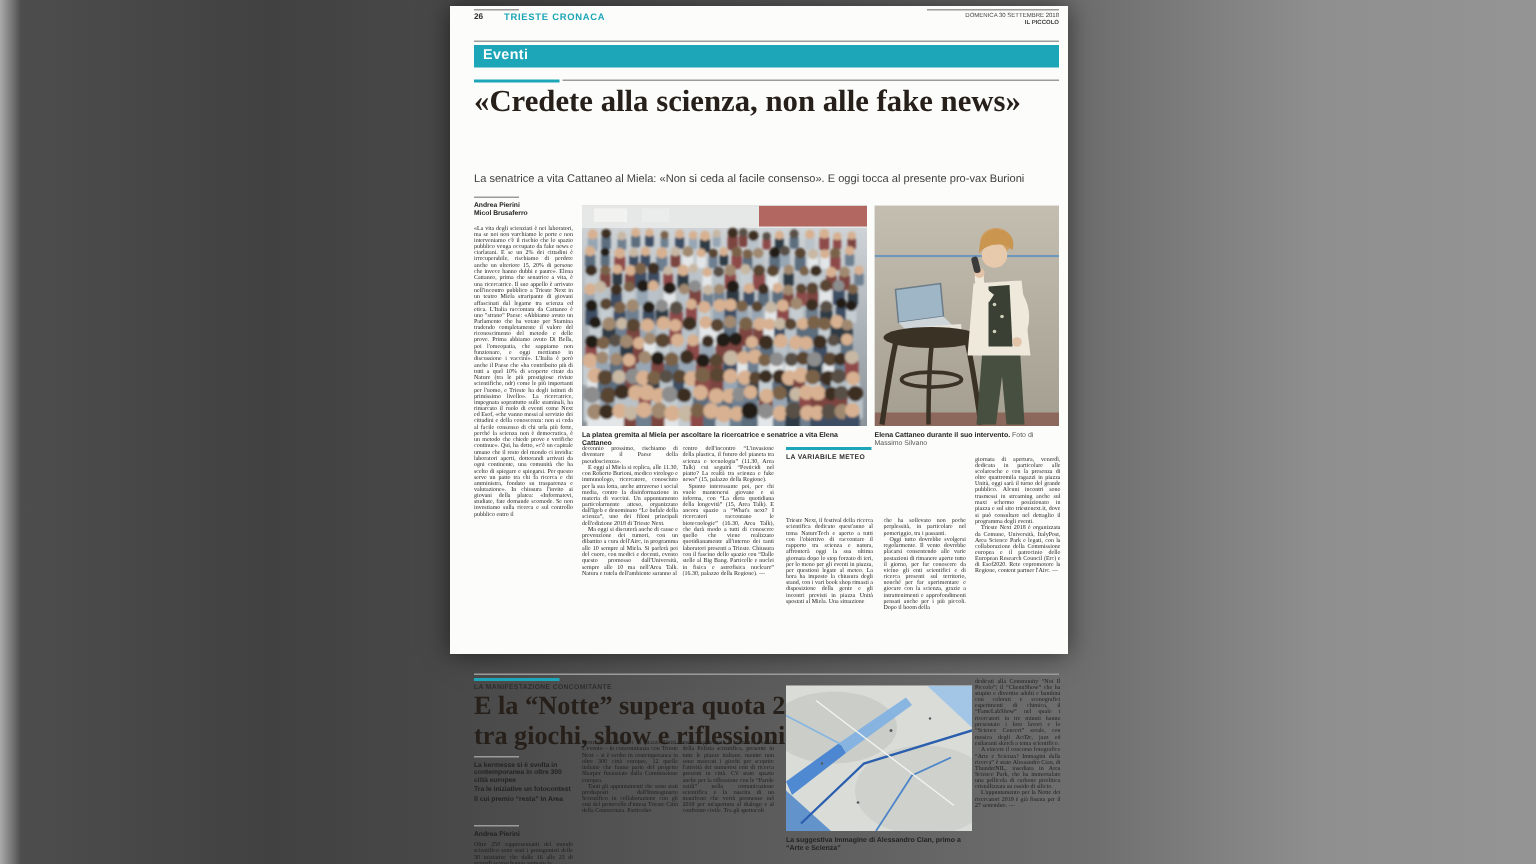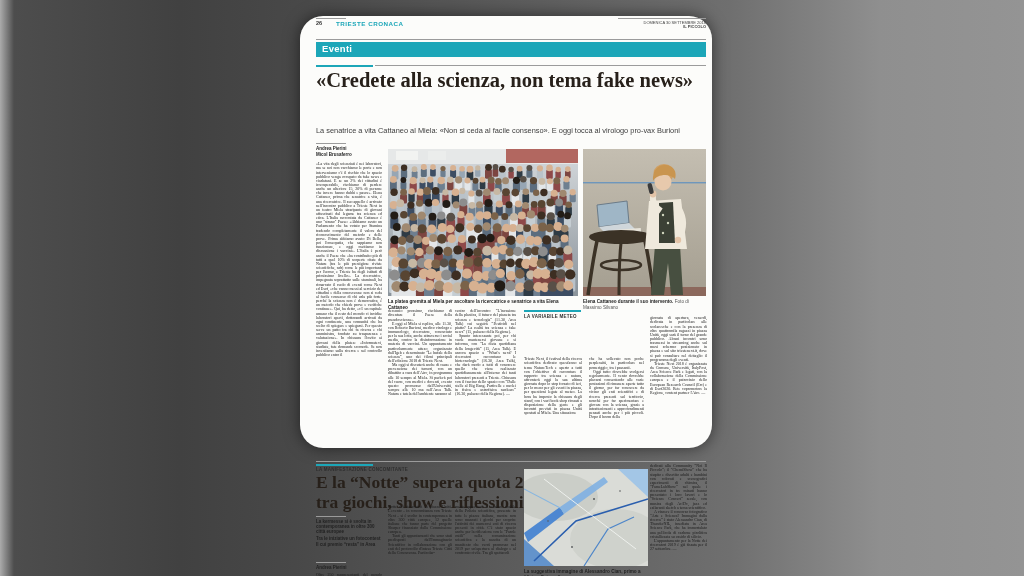--- a/index.html
+++ b/index.html
@@ -2,21 +2,21 @@
 <html style="--accent: #1ca6b8;"><head>
 <meta charset="utf-8">
 <style>
   :root{ --accent:#1ca6b8; }
   html,body{margin:0;padding:0;}
   body{
     width:1024px;height:576px;overflow:hidden;position:relative;
     background:linear-gradient(90deg,#ababab 0px,#4d4d4d 14px,#414141 180px,#484848 295px,#6f6f6f 730px,#8f8f8f 880px,#949494 1024px);
     font-family:"Liberation Serif",serif;
   }
-  #page{position:absolute;left:300px;top:16px;width:412px;height:432px;background:#fcfcfa;box-shadow:0 0 16px rgba(0,0,0,.55);border-radius:23px;}
+  #page{position:absolute;left:300px;top:4px;width:412px;height:432px;background:#fcfcfa;box-shadow:0 0 16px rgba(0,0,0,.55);}
   .abs{position:absolute;}
   .half{transform:scale(.5);transform-origin:0 0;width:200%;}
   .hairline{background:#9b9b9b;height:1px;}
   .accentbar{background:var(--accent);}
   .sans{font-family:"Liberation Sans",sans-serif;}
   .body-text{font-size:8px;line-height:8.3px;text-align:justify;color:#1c1c1c;}
   .body-text p{margin:0;text-indent:8px;}
   .body-text p:first-child{text-indent:0;}
   .kicker{font-family:"Liberation Sans",sans-serif;font-weight:bold;font-size:9px;letter-spacing:.5px;color:#2e2e2e;white-space:nowrap;}
   .caption{font-family:"Liberation Sans",sans-serif;font-weight:bold;font-size:9.3px;line-height:11px;color:#222;}
@@ -50,23 +50,23 @@
       <div style="font-weight:bold">IL PICCOLO</div>
     </div>
   </div>
   <div class="abs hairline" style="left:16px;top:23px;width:390px"></div>
 
   <div class="abs banner" style="left:16px;top:26px;width:384px;height:14.5px">Eventi</div>
 
   <div class="abs accentbar" style="left:16px;top:48.5px;width:57px;height:2px"></div>
   <div class="abs hairline" style="left:75px;top:49px;width:331px"></div>
   <div class="abs headline" style="left:16px;top:53px;font-size:20.5px;line-height:23px">
-    <div>«Credete alla scienza, non tema fake news»</div>
-  </div>
-  <div class="abs deck" style="left:16px;top:110px">La senatrice a vita Cattaneo al Miela: «Non si ceda al facile consenso». E oggi tocca al virologo pro-vax Burioni</div>
+    <div>«Credete alla scienza, non alle fake news»</div>
+  </div>
+  <div class="abs deck" style="left:16px;top:110px">La senatrice a vita Cattaneo al Miela: «Non si ceda al facile consenso». E oggi tocca al presente pro-vax Burioni</div>
 
   <div class="abs hairline" style="left:16px;top:127px;width:30px"></div>
   <div class="abs" style="left:16px;top:130px;width:66px">
     <div class="half byline">
         <p>Andrea Pierini</p>
         <p>Micol Brusaferro</p>
       </div>
   </div>
   <div class="abs" style="left:16px;top:146px;width:66px;height:297px;overflow:hidden">
     <div class="half body-text">

